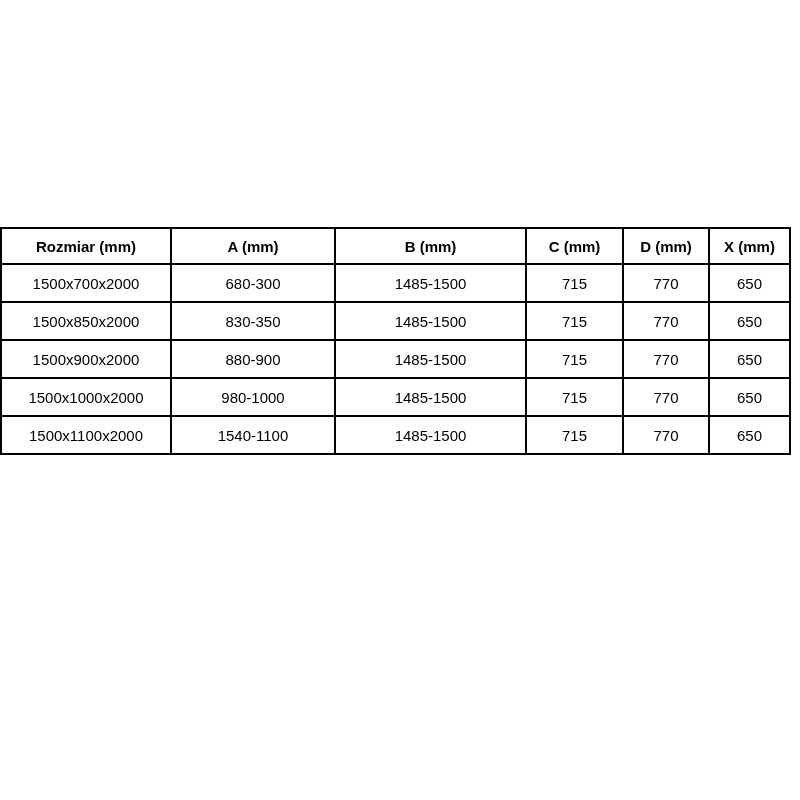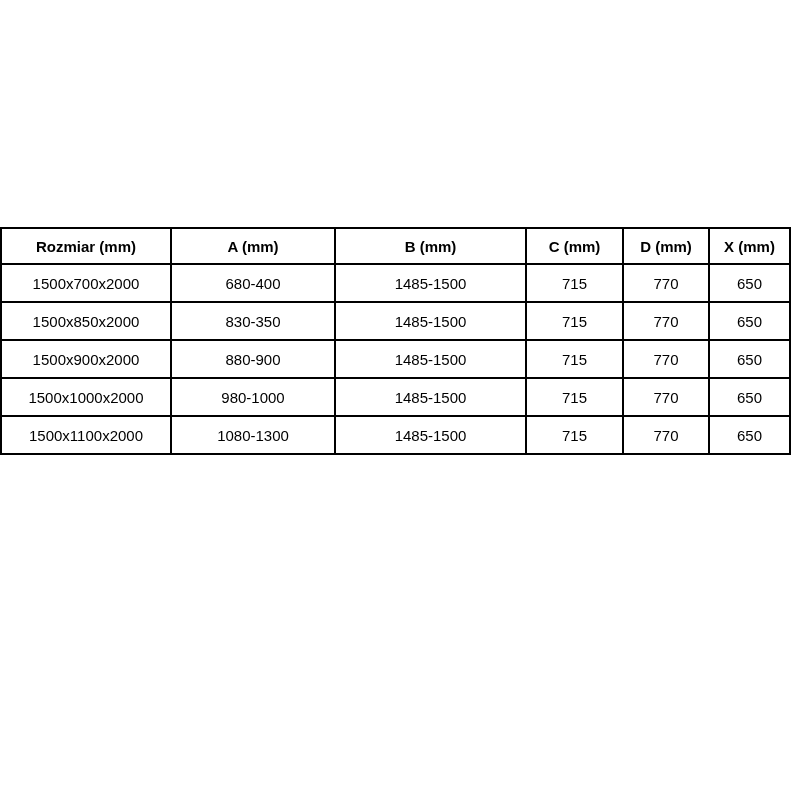--- a/index.html
+++ b/index.html
@@ -76,21 +76,21 @@
           <th>A (mm)</th>
           <th>B (mm)</th>
           <th>C (mm)</th>
           <th>D (mm)</th>
           <th>X (mm)</th>
         </tr>
       </thead>
       <tbody>
         <tr>
           <td>1500x700x2000</td>
-          <td>680-400</td>
+          <td>680-300</td>
           <td>1485-1500</td>
           <td>715</td>
           <td>770</td>
           <td>650</td>
         </tr>
         <tr>
           <td>1500x850x2000</td>
           <td>830-350</td>
           <td>1485-1500</td>
           <td>715</td>
@@ -108,21 +108,21 @@
         <tr>
           <td>1500x1000x2000</td>
           <td>980-1000</td>
           <td>1485-1500</td>
           <td>715</td>
           <td>770</td>
           <td>650</td>
         </tr>
         <tr>
           <td>1500x1100x2000</td>
-          <td>1080-1300</td>
+          <td>1540-1100</td>
           <td>1485-1500</td>
           <td>715</td>
           <td>770</td>
           <td>650</td>
         </tr>
       </tbody>
     </table>
   </div>
 </div>
 

